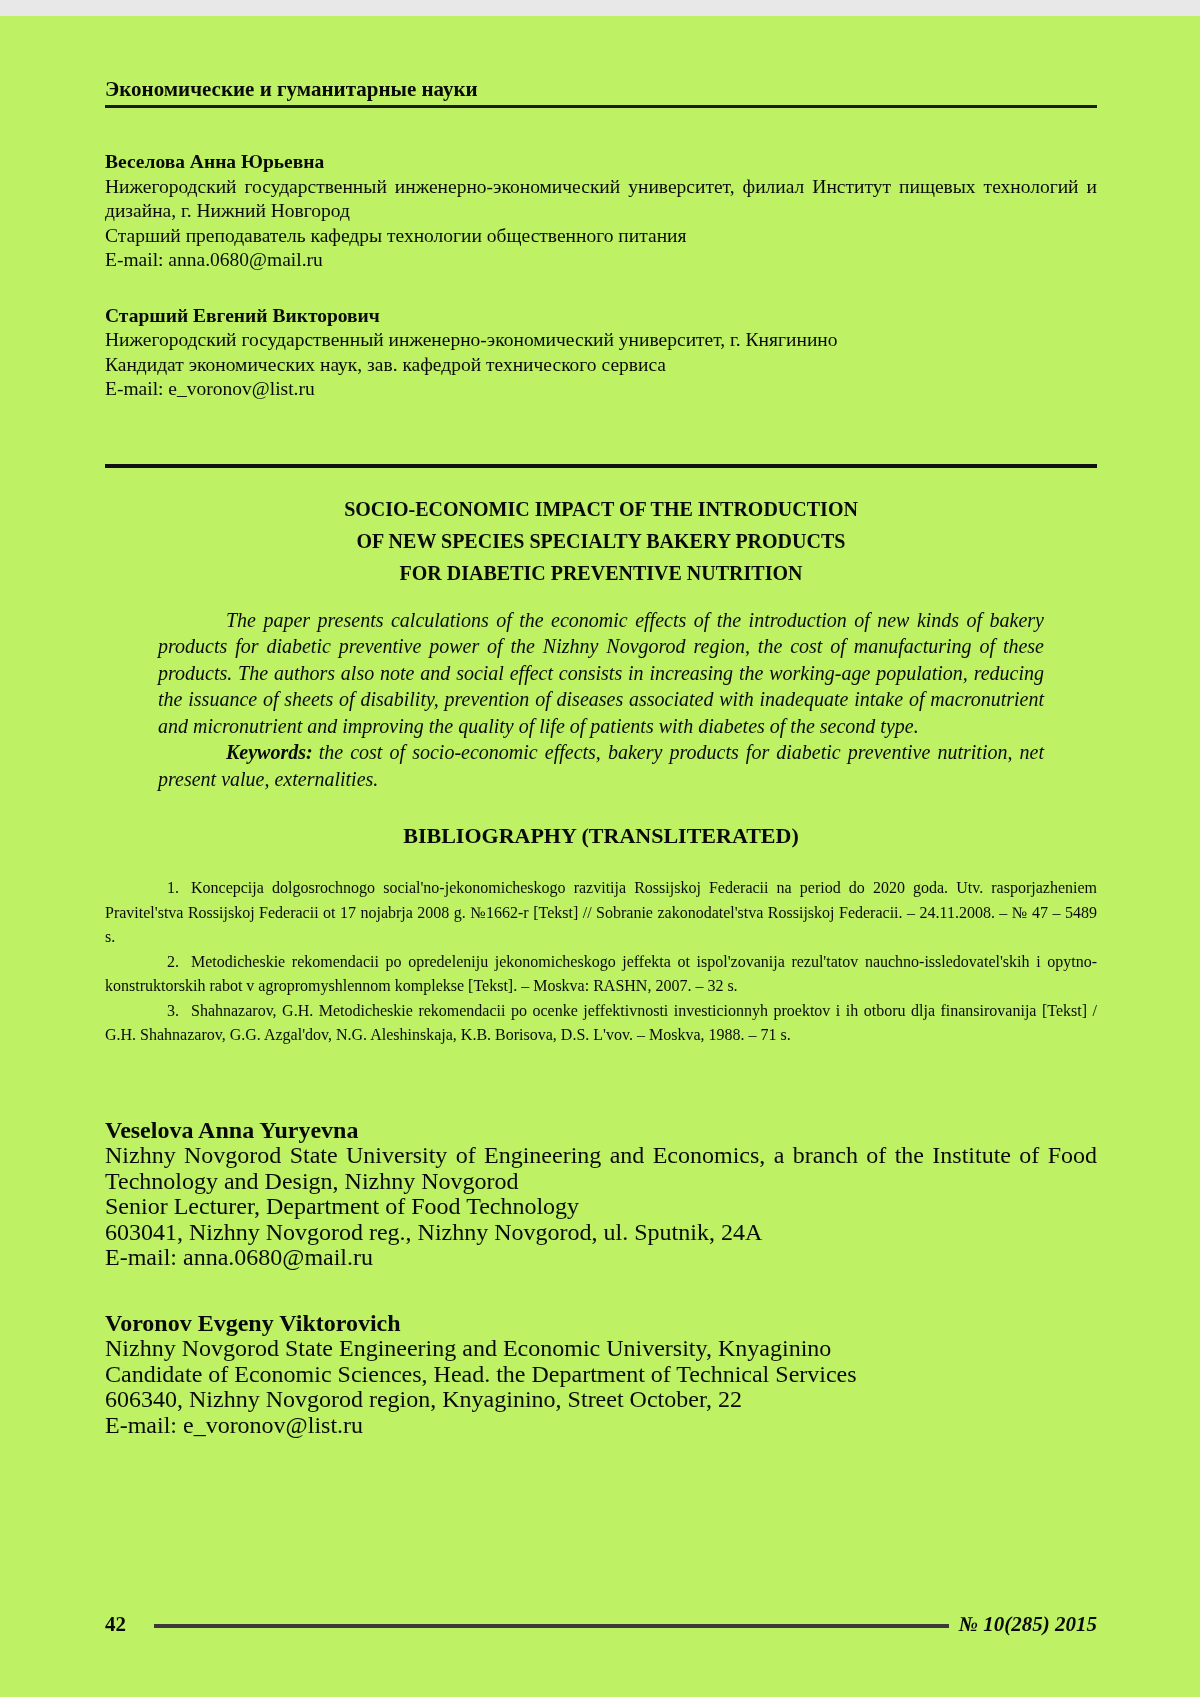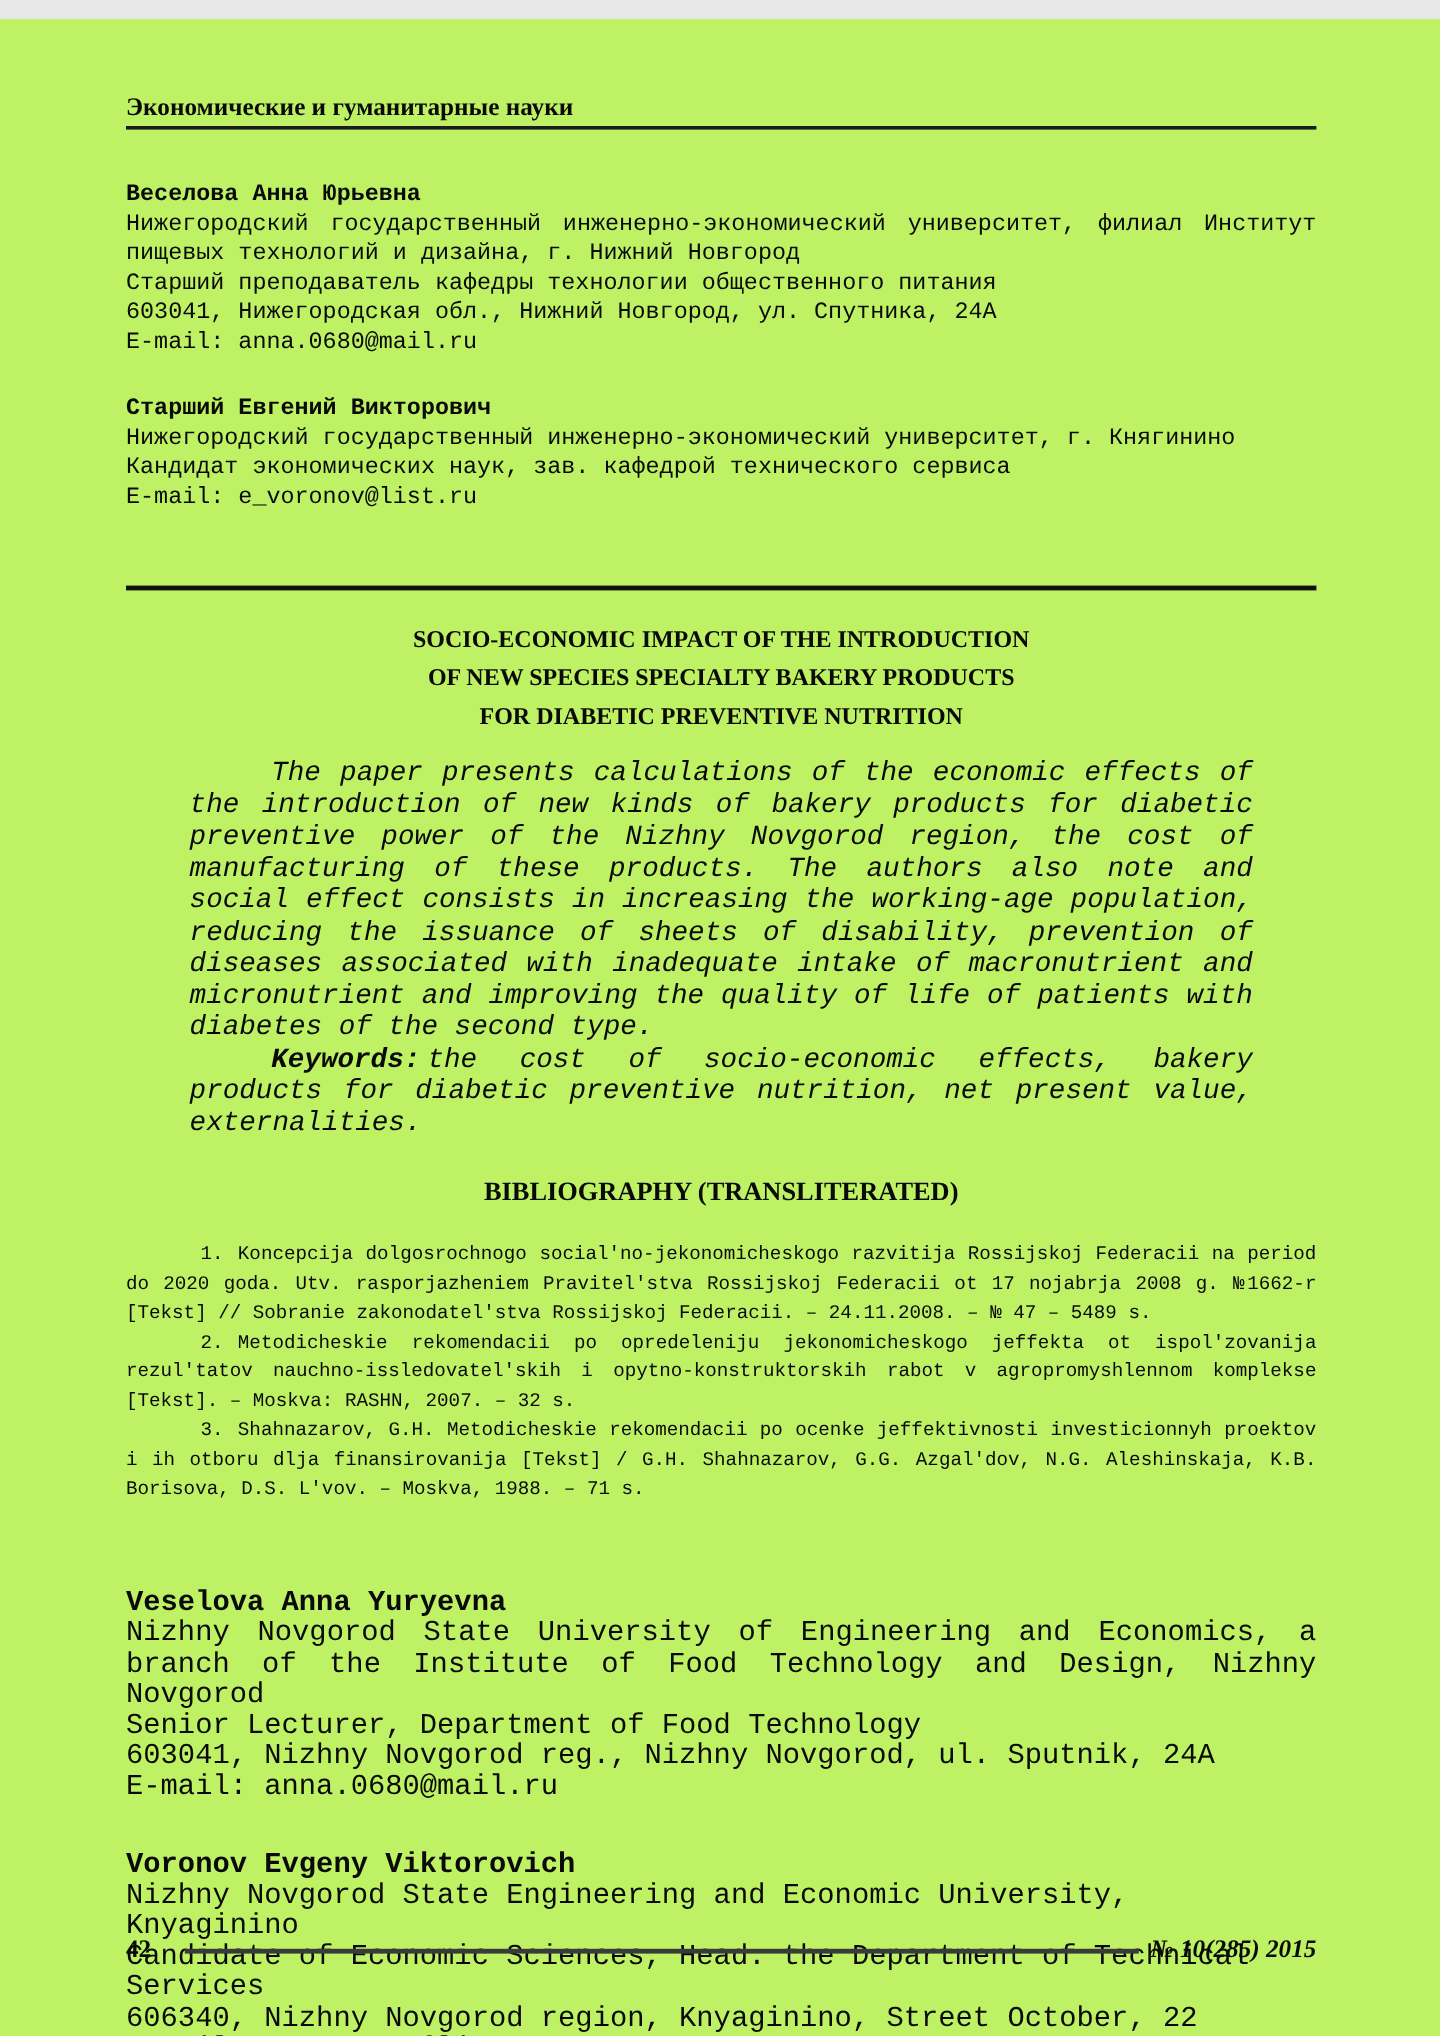--- a/index.html
+++ b/index.html
@@ -16,21 +16,21 @@
     color: #0a0a0a;
     font-family: "Liberation Serif", "DejaVu Serif", serif;
     overflow: hidden;
   }
   .content {
     position: absolute;
     left: 105px;
     right: 103px;
     top: 0;
   }
-  p { margin: 0; font-family: Liberation Mono, monospace; }
+  p { margin: 0; }
 
   
   .running-head {
     margin-top: 60px;
     padding-bottom: 3px;
     border-bottom: 3px solid #1c1c1c;
     font-size: 21px;
     font-weight: bold;
     line-height: 26px;
   }
@@ -61,21 +61,21 @@
     text-align: center;
     font-weight: bold;
     font-size: 20px;
     line-height: 32px;
   }
 
   
   .abstract-wrap {
     margin: 18px 53px 0 53px;
     font-style: italic;
-    font-size: 23px;
+    font-size: 20px;
     line-height: 26.5px;
     text-align: justify;
   }
   .abstract-wrap p { text-indent: 68px; }
   .keywords-label { font-weight: bold; padding-right: 6px; }
 
   
   .bib-heading {
     margin-top: 30px;
     text-align: center;
@@ -124,21 +124,20 @@
   <div class="content">
 
     <div class="running-head">
       <span>Экономические и гуманитарные науки</span>
     </div>
 
     <section class="author-block ru ru-block-1">
       <p class="author-name">Веселова Анна Юрьевна</p>
       <p class="justify">Нижегородский государственный инженерно-экономический университет, филиал Институт пищевых технологий и дизайна, г. Нижний Новгород</p>
       <p>Старший преподаватель кафедры технологии общественного питания</p>
-      <p>603041, Нижегородская обл., Нижний Новгород, ул. Спутника, 24А</p>
       <p>E-mail: anna.0680@mail.ru</p>
     </section>
 
     <section class="author-block ru ru-block-2">
       <p class="author-name">Старший Евгений Викторович</p>
       <p>Нижегородский государственный инженерно-экономический университет, г. Княгинино</p>
       <p>Кандидат экономических наук, зав. кафедрой технического сервиса</p>
       <p>E-mail: e_voronov@list.ru</p>
     </section>
 

